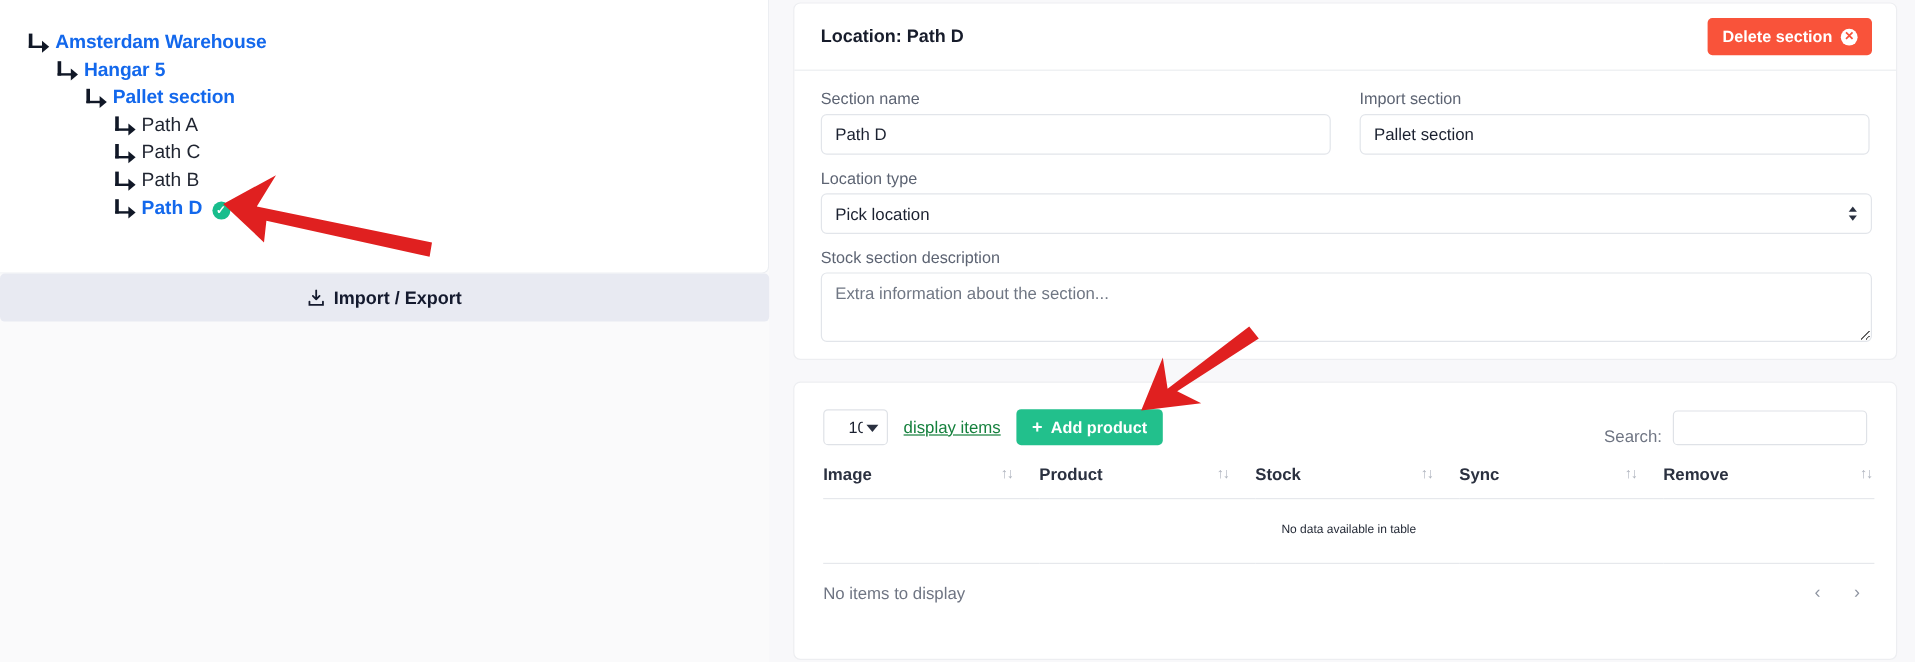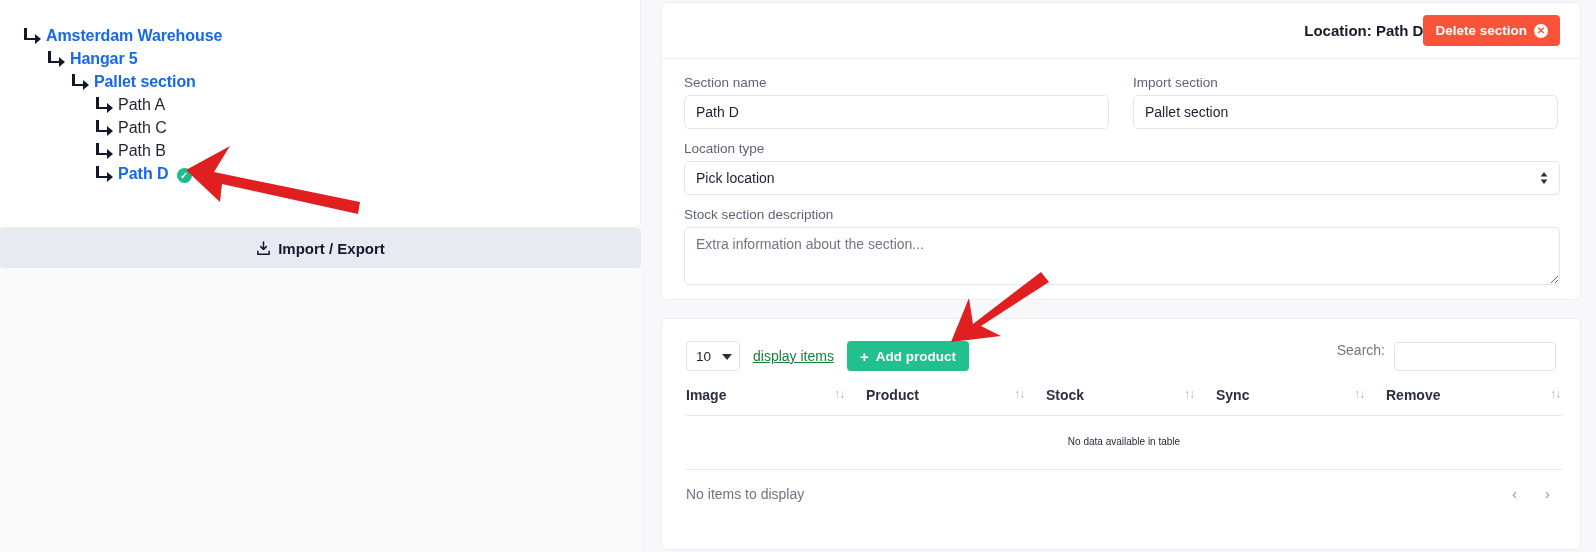--- a/index.html
+++ b/index.html
@@ -86,21 +86,21 @@
   .card {
     background: #ffffff;
     border: 1px solid #edeef1;
     border-radius: 6px;
   }
   .detail-card {
     position: absolute; left: 0; top: 2px; width: 920px; height: 298px;
   }
   .detail-head {
     height: 56px; border-bottom: 1px solid #eceef1;
-    display: flex; align-items: center; justify-content: flex-end;
+    display: flex; align-items: center; justify-content: space-between;
     padding: 0 20px 0 22px;
   }
   .detail-title { font-size: 15px; font-weight: bold; color: #171c2b; }
   .btn-delete {
     background: #f9533a; color: #ffffff;
     border: none; border-radius: 4px;
     font-family: "Liberation Sans", sans-serif;
     font-size: 13.5px; font-weight: bold;
     padding: 8px 12px;
     display: inline-flex; align-items: center; gap: 7px;
@@ -162,21 +162,21 @@
   }
   .table-toolbar {
     display: flex; align-items: center; justify-content: space-between;
     padding: 22px 24px 0 24px;
   }
   .toolbar-left { display: flex; align-items: center; gap: 13px; }
   .len-select-wrap { position: relative; }
   .len-select {
     width: 54px; height: 30px;
     border: 1px solid #dfe2e7; border-radius: 4px;
-    padding: 0 20px 0 9px;
+    padding: 0 20px 0 20px;
     font-family: "Liberation Sans", sans-serif;
     font-size: 13.5px; color: #1b2130;
     background: #ffffff;
     -webkit-appearance: none; appearance: none;
     outline: none; cursor: pointer;
   }
   .len-caret {
     position: absolute; right: 8px; top: 50%;
     margin-top: -2px;
     width: 0; height: 0;
@@ -189,21 +189,21 @@
   .btn-add {
     background: #22c08c; color: #ffffff;
     border: none; border-radius: 4px;
     font-family: "Liberation Sans", sans-serif;
     font-size: 13.5px; font-weight: bold;
     height: 30px; padding: 0 13px;
     display: inline-flex; align-items: center; gap: 7px;
     cursor: pointer;
   }
   .plus-glyph { font-size: 15px; font-weight: bold; line-height: 1; }
-  .toolbar-right { display: flex; align-items: flex-start; gap: 9px; }
+  .toolbar-right { display: flex; align-items: flex-end; gap: 9px; }
   .search-label { font-size: 14px; color: #6f7583; }
   .search-input {
     width: 162px; height: 29px;
     border: 1px solid #dfe2e7; border-radius: 4px;
     padding: 0 8px;
     font-family: "Liberation Sans", sans-serif;
     font-size: 13.5px; color: #1b2130;
     outline: none;
   }
 

